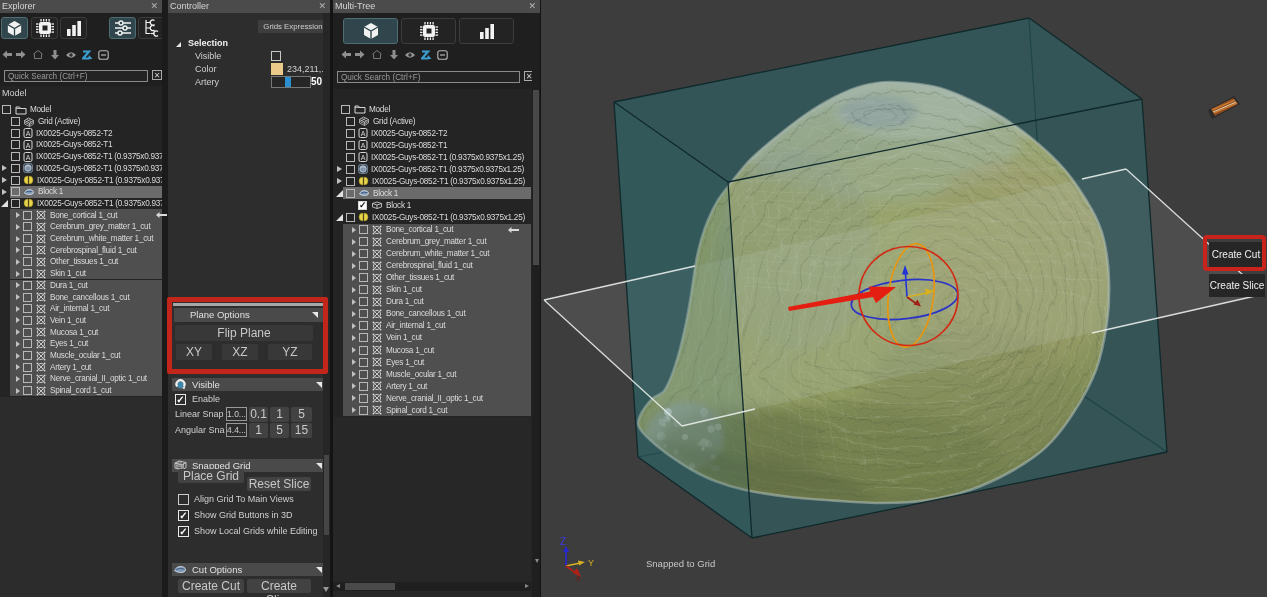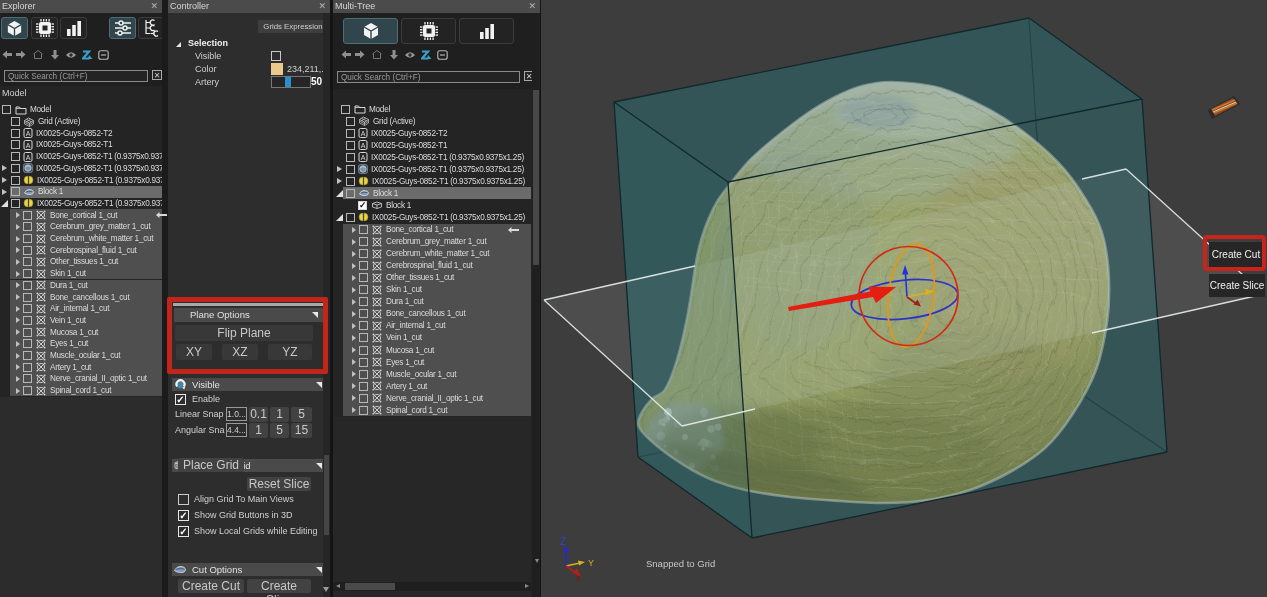--- a/index.html
+++ b/index.html
@@ -540,21 +540,21 @@
 <div style="position:absolute;left:58px;top:423px;width:21px;height:14px;border:1px solid #999;background:#2d2d2d;color:#ccc;font-size:8.5px;line-height:13px;text-align:center;">4.4...</div>
 <div class="btn" style="left:81px;top:423px;width:19px;height:15px;line-height:15px;background:#424242;">1</div>
 <div class="btn" style="left:102px;top:423px;width:19px;height:15px;line-height:15px;background:#424242;">5</div>
 <div class="btn" style="left:123px;top:423px;width:21px;height:15px;line-height:15px;background:#424242;">15</div>
 <div class="hdr" style="left:4px;top:459px;width:153px;height:13px;line-height:13px;padding-left:20px;">Snapped Grid</div>
 <svg style="position:absolute;left:6px;top:460px;" width="13" height="11" viewBox="0 0 13 11">
           <path d="M1 3 L5 1 L12 2.5 L8 5 Z M1 3 v5 l7 2 M8 5 v5 M12 2.5 v5 l-4 2.5" fill="none" stroke="#ddd" stroke-width="0.8"></path>
           <path d="M3 2 v5 M5 1 v5 M7 1.5 v5 M9.5 3.2 v5 M2 5.5 l6.5 1.8 M2 7.5 l6.5 1.8" stroke="#ddd" stroke-width="0.6" fill="none"></path>
         </svg>
 <div style="position:absolute;left:148px;top:463px;width:0;height:0;border-left:6px solid transparent;border-top:6px solid #e8e8e8;"></div>
-<div class="btn" style="left:10px;top:458px;width:66px;height:14px;line-height:14px;background:#424242;">Place Grid</div>
+<div class="btn" style="left:10px;top:469px;width:66px;height:14px;line-height:14px;background:#424242;">Place Grid</div>
 <div class="btn" style="left:79px;top:477px;width:64px;height:14px;line-height:14px;background:#424242;">Reset Slice</div>
 <div style="position:absolute;left:10px;top:494px;width:11px;height:11px;border:1px solid #ccc;background:#2d2d2d;"></div>
 <div class="lbl" style="left:26px;top:494px;">Align Grid To Main Views</div>
 <div style="position:absolute;left:10px;top:510px;width:11px;height:11px;border:1px solid #e8e8e8;background:#2d2d2d;color:#fff;font-size:10px;line-height:10px;font-weight:bold;text-align:center;">✓</div>
 <div class="lbl" style="left:26px;top:510px;">Show Grid Buttons in 3D</div>
 <div style="position:absolute;left:10px;top:526px;width:11px;height:11px;border:1px solid #e8e8e8;background:#2d2d2d;color:#fff;font-size:10px;line-height:10px;font-weight:bold;text-align:center;">✓</div>
 <div class="lbl" style="left:26px;top:526px;">Show Local Grids while Editing</div>
 <div class="hdr" style="left:4px;top:563px;width:153px;height:13px;line-height:13px;padding-left:20px;">Cut Options</div>
 <svg style="position:absolute;left:5px;top:564px;" width="14" height="11" viewBox="0 0 14 11">
           <path d="M1.5 6.5 Q3.5 2.5 7 2.5 Q12 2.5 12.5 5.5 Q12.5 8.5 8 8.5 Q3.5 8.5 1.5 6.5 Z" fill="#7f98b5" stroke="#dfe8f0" stroke-width="0.8"></path>

